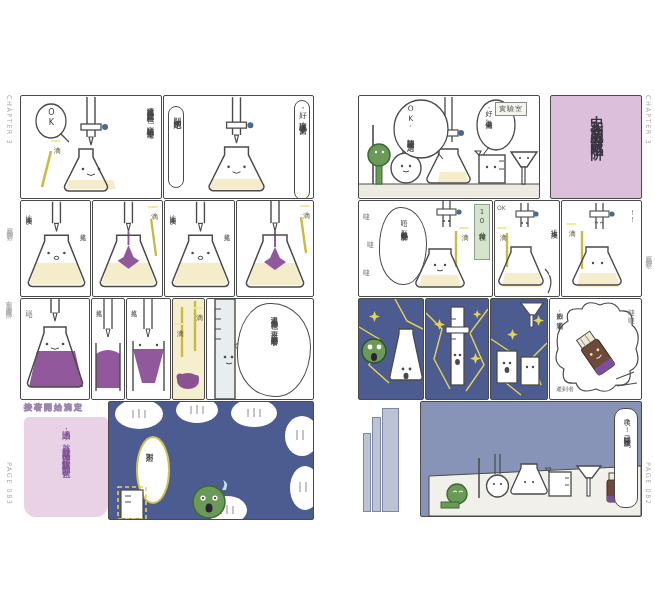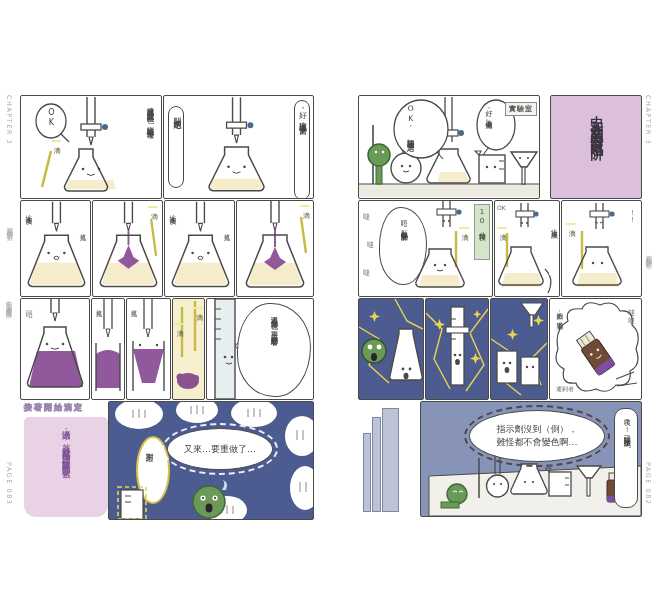--- a/index.html
+++ b/index.html
@@ -241,23 +241,20 @@
       <circle cx="94" cy="96" r="1" fill="#222"></circle>
         <circle cx="106" cy="96" r="1" fill="#222"></circle>
       <ellipse cx="100" cy="106" rx="3.5" ry="4.5" fill="#2d2233"></ellipse>
       <path d="M113,88 q4,-6 1,-10 q6,2 3,10 z" fill="#bfe0f0"></path>
       <rect x="12" y="88" width="22" height="29" fill="#fff" stroke="#4a4a4a" stroke-width="1.2"></rect>
       <rect x="9" y="85" width="28" height="32" fill="none" stroke="#e6d44e" stroke-width="1.6" stroke-dasharray="4,3"></rect>
       <line x1="16" y1="94" x2="22" y2="94" stroke="#4a4a4a" stroke-width="1"></line>
       <line x1="16" y1="100" x2="22" y2="100" stroke="#4a4a4a" stroke-width="1"></line>
     </svg>
     <div class="vtext abs" style="left:34px;top:44px;height:52px;font-size:8px;color:#4a4a4a;z-index:4;">對不起！</div>
-    <div class="mainbubble" style="left:58px;top:26px;width:104px;height:40px;font-size:9px;color:#3d3d3d;">
-      <span>又來…要重做了…</span>
-    </div>
   </div>
 
   <div class="panel" style="left:358px;top:95px;width:180px;height:102px;">
     <svg viewBox="0 0 180 100">
       <rect x="0" y="87" width="180" height="13" fill="#edebe1"></rect>
       <line x1="0" y1="87" x2="180" y2="87" stroke="#4a4a4a" stroke-width="1.2"></line>
       <line x1="14" y1="28" x2="14" y2="87" stroke="#4a4a4a" stroke-width="1.6"></line>
       <circle cx="20" cy="58" r="11" fill="#6b9a58" stroke="#3f6b33" stroke-width="1.5"></circle>
       <circle cx="17" cy="55" r="1.2" fill="#fff"></circle>
         <circle cx="24" cy="55" r="1.2" fill="#fff"></circle>
@@ -284,21 +281,21 @@
       <rect x="163" y="70" width="3" height="17" fill="#fff" stroke="#4a4a4a" stroke-width="1.2"></rect>
       <circle cx="161" cy="61" r="1.1" fill="#4a4a4a"></circle>
         <circle cx="169" cy="61" r="1.1" fill="#4a4a4a"></circle>
       <ellipse cx="62" cy="32" rx="27" ry="29" fill="#fff" stroke="#4a4a4a" stroke-width="1.3"></ellipse>
       <line x1="78" y1="55" x2="84" y2="62" stroke="#4a4a4a" stroke-width="1.1"></line>
       <ellipse cx="137" cy="28" rx="19" ry="25" fill="#fff" stroke="#4a4a4a" stroke-width="1.3"></ellipse>
       <line x1="130" y1="50" x2="124" y2="58" stroke="#4a4a4a" stroke-width="1.1"></line>
     </svg>
     <div class="vtext abs" style="left:46px;top:8px;height:50px;font-size:7.5px;z-index:3;">OK，接著開始滴定。</div>
     <div class="vtext abs" style="left:124px;top:9px;height:42px;font-size:7px;z-index:3;">好，準備完畢。</div>
-    <div class="sign" style="right:2px;top:6px;font-weight:bold;">實驗室</div>
+    <div class="sign" style="right:12px;top:6px;">實驗室</div>
   </div>
   <div class="titlepanel" style="left:550px;top:95px;width:90px;height:102px;">
     <div class="titletext">中和滴定的潛藏陷阱</div>
   </div>
 
   <div class="panel" style="left:358px;top:200px;width:133px;height:95px;">
     <svg viewBox="0 0 133 95">
       <line x1="84" y1="0" x2="84" y2="26" stroke="#4a4a4a" stroke-width="1.3"></line>
       <line x1="91" y1="0" x2="91" y2="26" stroke="#4a4a4a" stroke-width="1.3"></line>
       <rect x="78" y="8" width="19" height="6" fill="#fff" stroke="#4a4a4a" stroke-width="1.1"></rect>
@@ -448,22 +445,18 @@
       <path d="M128,70 l-4,-4 h6 z" fill="none" stroke="#4a4a4a" stroke-width="1"></path>
       <rect x="128" y="70" width="22" height="24" fill="#fff" stroke="#4a4a4a" stroke-width="1.3"></rect>
       <line x1="144" y1="76" x2="148" y2="76" stroke="#4a4a4a" stroke-width="1"></line>
       <line x1="144" y1="83" x2="148" y2="83" stroke="#4a4a4a" stroke-width="1"></line>
       <path d="M156,64 h24 l-9,12 h-6 z" fill="#fff" stroke="#4a4a4a" stroke-width="1.3"></path>
       <rect x="166" y="76" width="3" height="18" fill="#fff" stroke="#4a4a4a" stroke-width="1.1"></rect>
       <rect x="186" y="78" width="13" height="22" rx="2" fill="#6f4a39" stroke="#3f2a1f" stroke-width="1"></rect>
       <rect x="186" y="94" width="13" height="6" fill="#7b4f9f"></rect>
       <rect x="188" y="71" width="9" height="7" fill="#efe9d6" stroke="#4a4a4a" stroke-width="1"></rect>
     </svg>
-    <div class="mainbubble darkticks" style="left:48px;top:8px;width:134px;height:50px;font-size:9px;">
-      <span>指示劑沒到（倒），</span>
-      <span>難怪都不會變色啊…</span>
-    </div>
     <div class="sidebubble" style="right:3px;top:6px;width:22px;height:98px;">
       <div class="vtext" style="font-size:7px;height:90px;">咦？！已經開始了嗎？</div>
     </div>
   </div>
 
 </div>
 
 </body></html>

